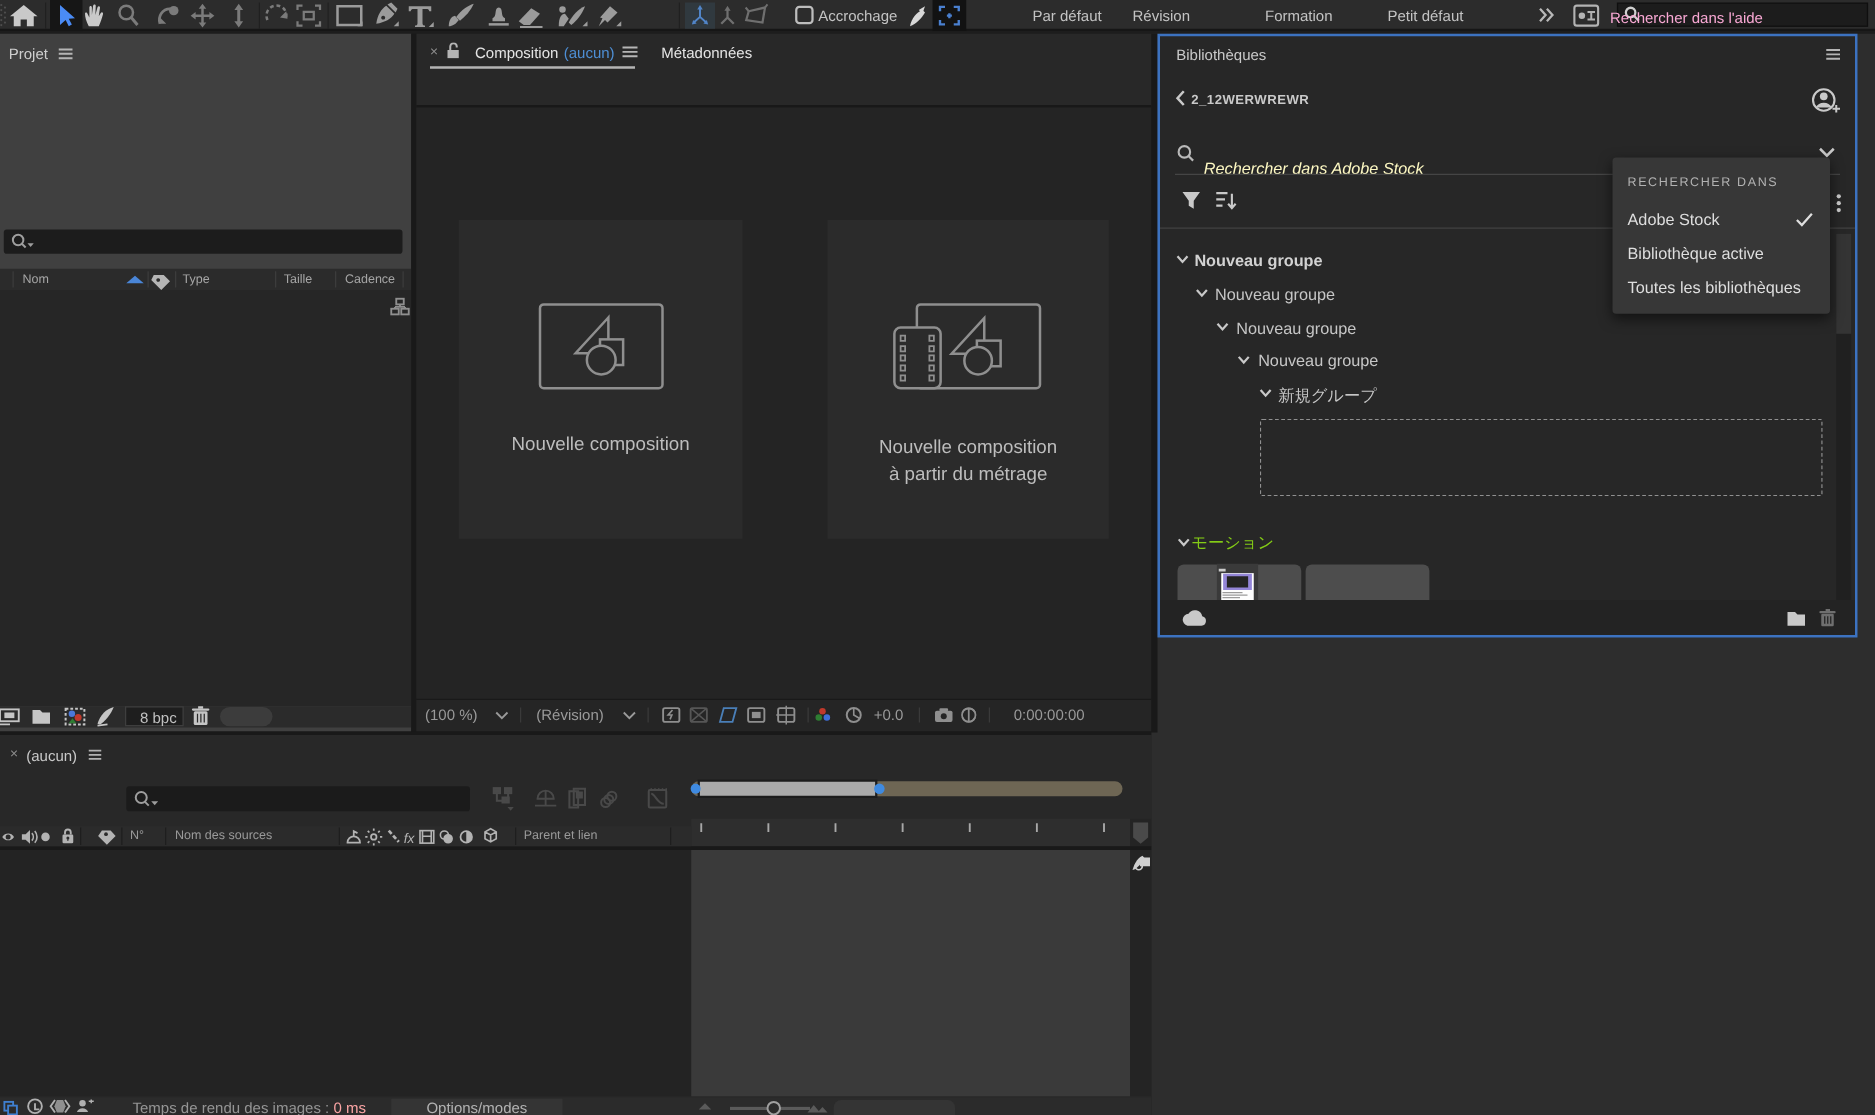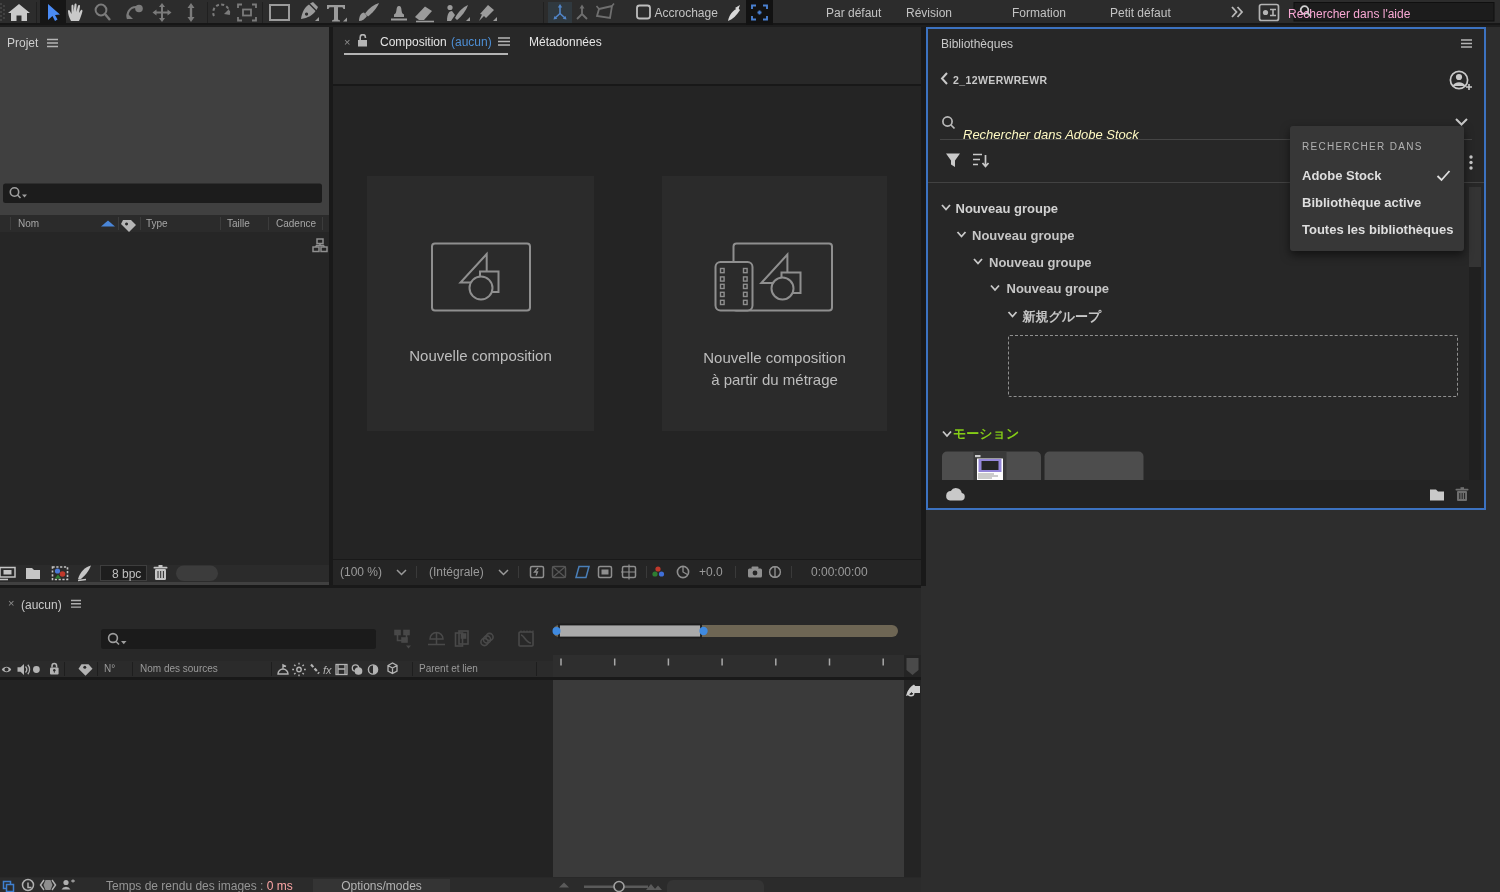--- a/index.html
+++ b/index.html
@@ -14,21 +14,21 @@
 #rightbg { left:921px; top:27px; width:579px; height:865px; background:#2d2d2d; }
 
 #projet { left:0; top:27px; width:329px; height:559px; background:#404040; }
 #comp { left:333px; top:27px; width:588px; height:559px; background:#282828; }
 #libs { left:926px; top:27px; width:560px; height:483px; background:#272727; border:2px solid #3c72c0; }
 #timeline { left:0; top:588px; width:921px; height:304px; background:#282828; }
 .gapv { background:#191919; }
 
 .t11 { font-size:10px; color:#a6a6a6; }
 .t12 { font-size:12px; color:#c6c6c6; }
-.t13 { font-size:13px; color:#c6c6c6;font-weight:bold; }
+.t13 { font-size:13px; color:#c6c6c6; }
 </style>
 </head>
 <body>
 <div id="stage">
   <div class="abs" id="rightbg"></div>
   <div class="abs" id="toolbar">
     <svg width="1500" height="25" style="position:absolute;left:0;top:0">
       <g fill="#4d4d4d">
         <circle cx="1" cy="4" r="0.9"></circle>
           <circle cx="1" cy="8" r="0.9"></circle>
@@ -258,21 +258,21 @@
               <rect x="743.5" y="300.3" width="3.6" height="4.2"></rect>
           </g>
         </g>
       </g>
     </svg>
     <div class="abs" style="left:34px;top:320px;width:227px;height:20px;text-align:center;font-size:15px;color:#bdbdbd;">Nouvelle composition</div>
     <div class="abs" style="left:329px;top:320px;width:225px;height:42px;text-align:center;font-size:15px;color:#bdbdbd;line-height:22px;">Nouvelle composition<br>à partir du métrage</div>
 
     <div class="abs" style="left:0;top:532px;width:588px;height:27px;background:#252525;border-top:1px solid #191919;"></div>
     <span class="abs t12" style="left:7px;top:538px;color:#9a9a9a;">(100 %)</span>
-    <span class="abs t12" style="left:96px;top:538px;color:#9a9a9a;">(Intégrale)</span>
+    <span class="abs t12" style="left:96px;top:538px;color:#9a9a9a;">(Révision)</span>
     <span class="abs t12" style="left:366px;top:538px;color:#9a9a9a;">+0.0</span>
     <span class="abs t12" style="left:478px;top:538px;color:#9a9a9a;text-align:right;">0:00:00:00</span>
     <svg width="588" height="27" style="position:absolute;left:0;top:532px;">
       <g stroke="#9a9a9a" stroke-width="1.5" fill="none">
         <path d="M64 11 l4.5 4.5 4.5 -4.5"></path>
         <path d="M166 11 l4.5 4.5 4.5 -4.5"></path>
       </g>
       <path d="M83.5 7 l0 12 M185.5 7 l0 12 M313.5 7 l0 12 M402.5 7 l0 12 M458.5 7 l0 12" stroke="#3a3a3a" stroke-width="1"></path>
 
       <g stroke="#8f8f8f" stroke-width="1.5" fill="none">

